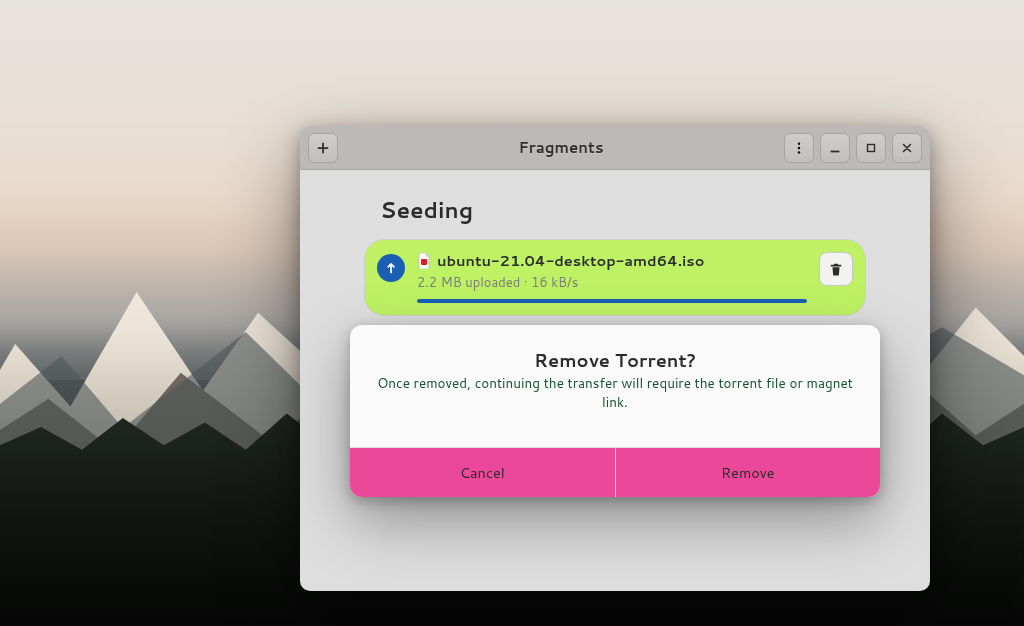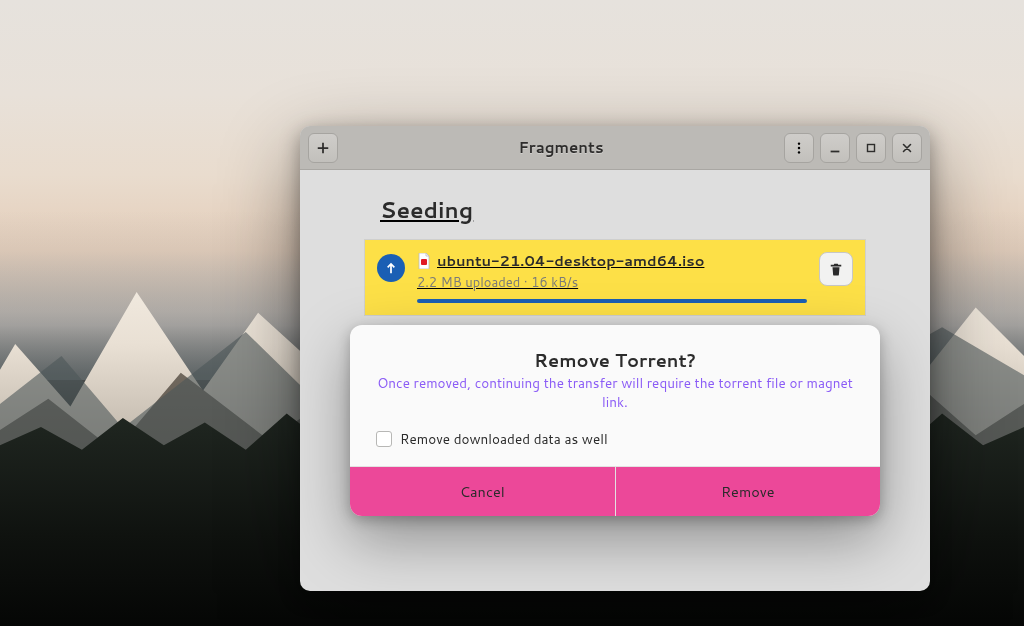--- a/index.html
+++ b/index.html
@@ -55,28 +55,27 @@
     width:30px; height:30px; border-radius:6px;
     background:linear-gradient(#cfcdca,#c2c0bc);
     border:1px solid #a6a4a0; display:flex; align-items:center; justify-content:center;
     color:#2e2d2c; font-size:14px;
   }
   .tb-icon svg { width:14px; height:14px; display:block; }
 
   .content {
     position:absolute; left:0; right:0; top:44px; bottom:0;
     padding:20px 24px 16px 24px;
-    text-decoration:underline;
   }
   .section-title {
     font-size:22px; font-weight:700; color:#2b2b2b; margin:4px 0 14px 56px;
   }
   .torrent-card {
     margin-left:40px; margin-right:40px;
-    background:#fde047; border:1px solid #cfcfcd; border-radius:0;
+    background:#bef264; border:1px solid #cfcfcd; border-radius:20px;
     padding:10px 12px 12px 12px; display:flex; align-items:flex-start; gap:12px;
     position:relative;
   }
   .seed-badge {
     width:28px; height:28px; border-radius:50%;
     background:#1a5fb4; display:flex; align-items:center; justify-content:center;
     flex:0 0 auto; margin-top:4px;
   }
   .seed-badge svg { width:14px; height:14px; fill:#fff; }
   .torrent-info { flex:1; min-width:0; }
@@ -95,21 +94,21 @@
 
   
   .dialog {
     position:absolute; left:50px; right:50px; top:155px;
     background:#fafafa; border-radius:12px;
     box-shadow: 0 24px 60px rgba(0,0,0,.35), 0 4px 14px rgba(0,0,0,.25);
     overflow:hidden;
   }
   .dlg-body { padding:22px 26px 18px 26px; }
   .dlg-title { text-align:center; font-size:18px; font-weight:700; color:#2b2b2b; }
-  .dlg-msg { text-align:center; font-size:13.5px; color:#8b5cf6; margin-bottom:18px; }
+  .dlg-msg { text-align:center; font-size:13.5px; color:#14532d; margin-bottom:18px; }
   .dlg-check { display:flex; align-items:center; gap:8px; font-size:13.5px; color:#2b2b2b; }
   .checkbx {
     width:16px; height:16px; border:1px solid #b7b7b5; border-radius:3px; background:#fff;
   }
   .dlg-buttons { display:flex; border-top:1px solid #e2e2e0; }
   .dlg-btn {
     flex:1; padding:14px 0; text-align:center; font-size:14.5px; color:#2b2b2b;
     background:#ec4899;
   }
   .dlg-btn + .dlg-btn { border-left:1px solid #e2e2e0; }
@@ -187,24 +186,20 @@
         <svg viewBox="0 0 16 16">
             <path d="M6 2h4l.5 1H14v2H2V3h3.5L6 2zM4 6h8l-.7 8.5c-.05.6-.55 1-1.15 1H5.85c-.6 0-1.1-.4-1.15-1L4 6z"></path>
           </svg>
       </div>
     </div>
 
     <div class="dialog">
       <div class="dlg-body">
         <div class="dlg-title">Remove Torrent?</div>
         <div class="dlg-msg">Once removed, continuing the transfer will require the torrent file or magnet link.</div>
-        <label class="dlg-check">
-          <span class="checkbx"></span>
-          <span>Remove downloaded data as well</span>
-        </label>
       </div>
       <div class="dlg-buttons">
         <div class="dlg-btn">Cancel</div>
         <div class="dlg-btn">Remove</div>
       </div>
     </div>
 
   </div>
 </div>
 

